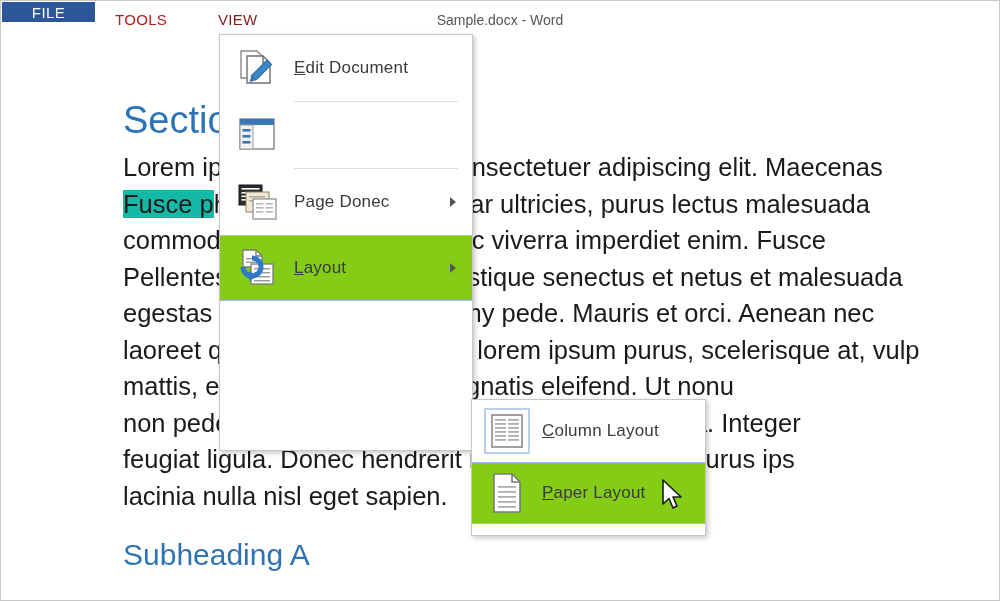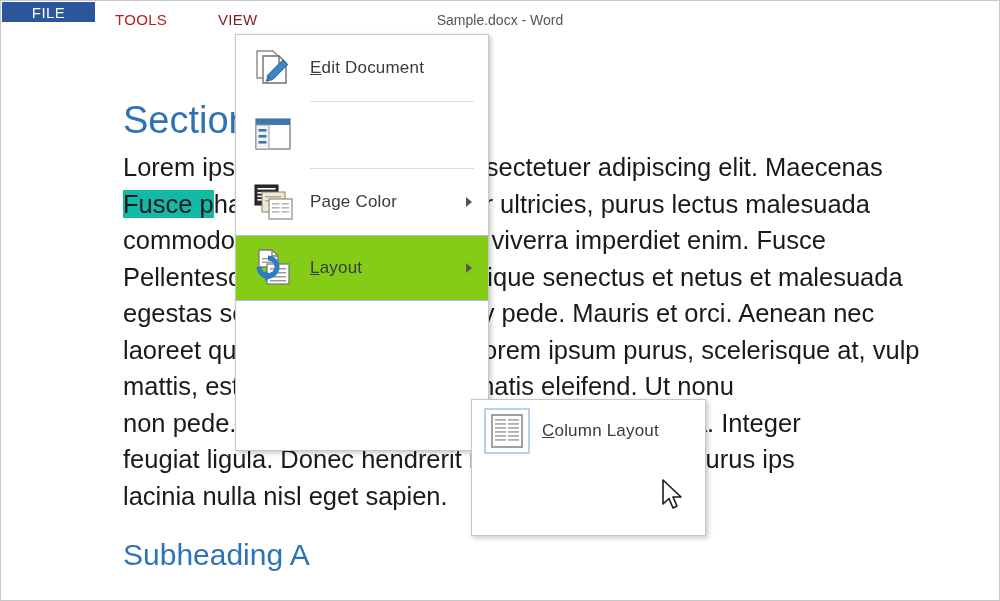--- a/index.html
+++ b/index.html
@@ -97,21 +97,21 @@
   
   .menu {
     position: absolute;
     background: #ffffff;
     border: 1px solid #c6c6c6;
     box-shadow: 2px 2px 5px rgba(0,0,0,0.22);
     box-sizing: border-box;
     z-index: 20;
   }
   .menu-view {
-    left: 234px; top: 33px; width: 254px; height: 417px;
+    left: 218px; top: 33px; width: 254px; height: 417px;
   }
   .menu-sub {
     left: 470px; top: 398px; width: 235px; height: 137px;
     z-index: 30;
   }
   .mi {
     position: relative;
     height: 66px;
     display: flex; align-items: center;
     box-sizing: border-box;
@@ -238,21 +238,21 @@
           <rect x="14" y="18" width="16" height="1.5" fill="#b4a98d"></rect>
           <rect x="18" y="17" width="23" height="20" fill="#ffffff" stroke="#8a8a8a" stroke-width="1.2"></rect>
           <rect x="21" y="21" width="7.5" height="1.6" fill="#b8b8b8"></rect>
           <rect x="30.5" y="21" width="7.5" height="1.6" fill="#b8b8b8"></rect>
           <rect x="21" y="25" width="7.5" height="1.6" fill="#b8b8b8"></rect>
           <rect x="30.5" y="25" width="7.5" height="1.6" fill="#b8b8b8"></rect>
           <rect x="21" y="29" width="7.5" height="1.6" fill="#b8b8b8"></rect>
           <rect x="30.5" y="29" width="7.5" height="1.6" fill="#b8b8b8"></rect>
         </svg>
       </span>
-      <span class="label">Page Color</span>
+      <span class="label">Page Donec</span>
       <span class="arrow"></span>
     </div>
 
     <div class="mi hl">
       <span class="icon-wrap">
         <svg class="ico" width="46" height="42" viewBox="0 0 46 42">
           <path d="M9 3 h13 l6 6 v11 h-19 z" fill="#ffffff" stroke="#7a7a7a" stroke-width="1.3"></path>
           <path d="M22 3 v6 h6" fill="none" stroke="#7a7a7a" stroke-width="1.3"></path>
           <rect x="12" y="11" width="11" height="1.4" fill="#9a9a9a"></rect>
           <rect x="12" y="14.5" width="11" height="1.4" fill="#9a9a9a"></rect>
@@ -287,20 +287,34 @@
           <rect x="25" y="16" width="11" height="1.8" fill="#aeaeae"></rect>
           <rect x="25" y="20" width="11" height="1.8" fill="#aeaeae"></rect>
           <rect x="25" y="24" width="11" height="1.8" fill="#aeaeae"></rect>
           <rect x="25" y="28" width="11" height="1.8" fill="#aeaeae"></rect>
           <rect x="25" y="32" width="11" height="1.8" fill="#aeaeae"></rect>
         </svg>
       </span>
       <span class="label"><u>C</u>olumn Layout</span>
     </div>
 
+    <div class="mi hl">
+      <span class="icon-wrap">
+        <svg class="ico" width="44" height="46" viewBox="0 0 44 46">
+          <path d="M9 4 h18 l8 8 v30 h-26 z" fill="#ffffff" stroke="#7a7a7a" stroke-width="1.6"></path>
+          <path d="M27 4 v8 h8" fill="none" stroke="#7a7a7a" stroke-width="1.6"></path>
+          <rect x="13" y="16" width="18" height="1.8" fill="#aeaeae"></rect>
+          <rect x="13" y="21" width="18" height="1.8" fill="#aeaeae"></rect>
+          <rect x="13" y="26" width="18" height="1.8" fill="#aeaeae"></rect>
+          <rect x="13" y="31" width="18" height="1.8" fill="#aeaeae"></rect>
+          <rect x="13" y="36" width="18" height="1.8" fill="#aeaeae"></rect>
+        </svg>
+      </span>
+      <span class="label"><u>P</u>aper Layout</span>
+    </div>
   </div>
 
   <div class="cursor" style="left: 660px; top: 478px;">
     <svg width="26" height="34" viewBox="0 0 26 34">
       <path d="M2 1 L2 25 L8 19.5 L12 29 L16 27 L12 18 L20 18 Z" fill="#ffffff" stroke="#1a1a1a" stroke-width="1.6" stroke-linejoin="round"></path>
     </svg>
   </div>
 
 </div>
 

